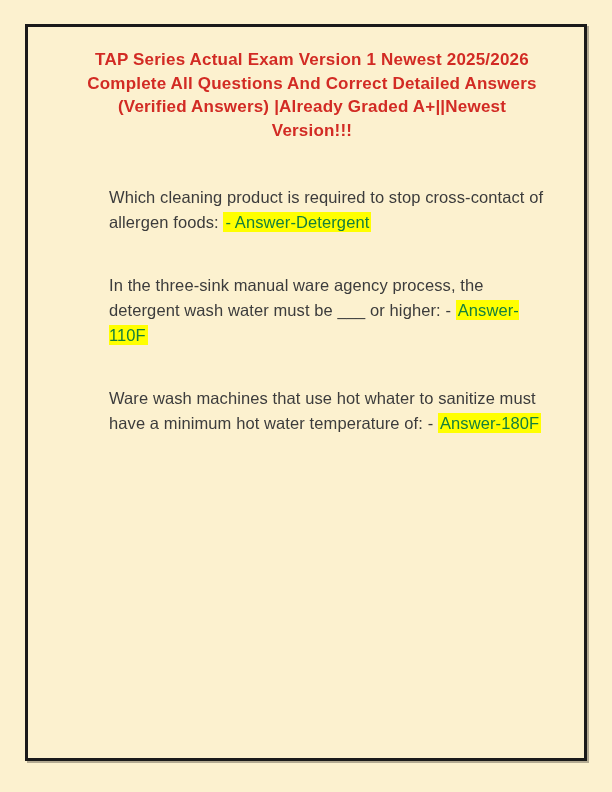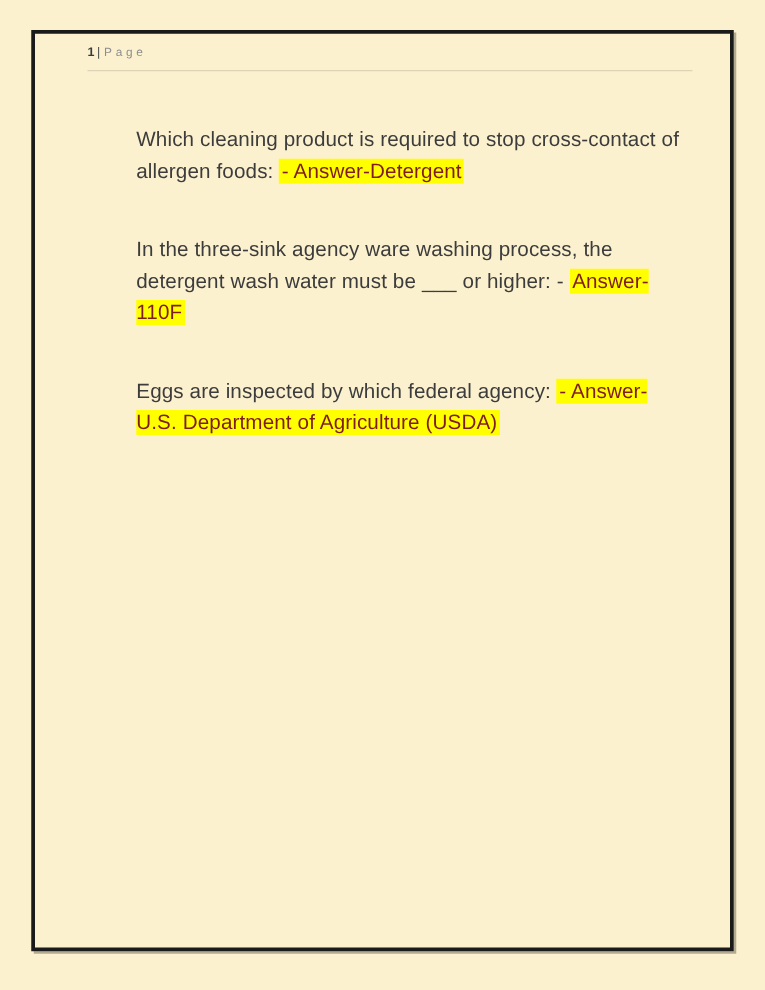--- a/index.html
+++ b/index.html
@@ -59,40 +59,43 @@
   .qa {
     margin: 0 0 38px 0;
     font-size: 16.5px;
     line-height: 25px;
     color: #3c3c3c;
     letter-spacing: 0.1px;
     white-space: pre-line;
   }
   .hl {
     background: #ffff00;
-    color: #7f1d1d;
+    color: #15803d;
     padding: 1px 2px;
   }
 </style>
 </head>
 <body>
 
 <div class="sheet">
 
-  <div class="page-header"><span class="page-num">1</span><span class="page-sep">|</span><span class="page-word">Page</span></div>
 
+  <h1 class="doc-title">TAP Series Actual Exam Version 1 Newest 2025/2026
+Complete All Questions And Correct Detailed Answers
+(Verified Answers) |Already Graded A+||Newest
+Version!!!</h1>
 
   <div class="content">
 
     <p class="qa"><span>Which cleaning product is required to stop cross-contact of
 allergen foods: </span><span class="hl">- Answer-Detergent</span></p>
 
-    <p class="qa"><span>In the three-sink agency ware washing process, the
+    <p class="qa"><span>In the three-sink manual ware agency process, the
 detergent wash water must be ___ or higher: - </span><span class="hl">Answer-
 110F</span></p>
 
+    <p class="qa"><span>Ware wash machines that use hot whater to sanitize must
+have a minimum hot water temperature of: - </span><span class="hl">Answer-180F</span></p>
 
-    <p class="qa"><span>Eggs are inspected by which federal agency: </span><span class="hl">- Answer-
-U.S. Department of Agriculture (USDA)</span></p>
 
 
   </div>
 </div>
 
 </body></html>

